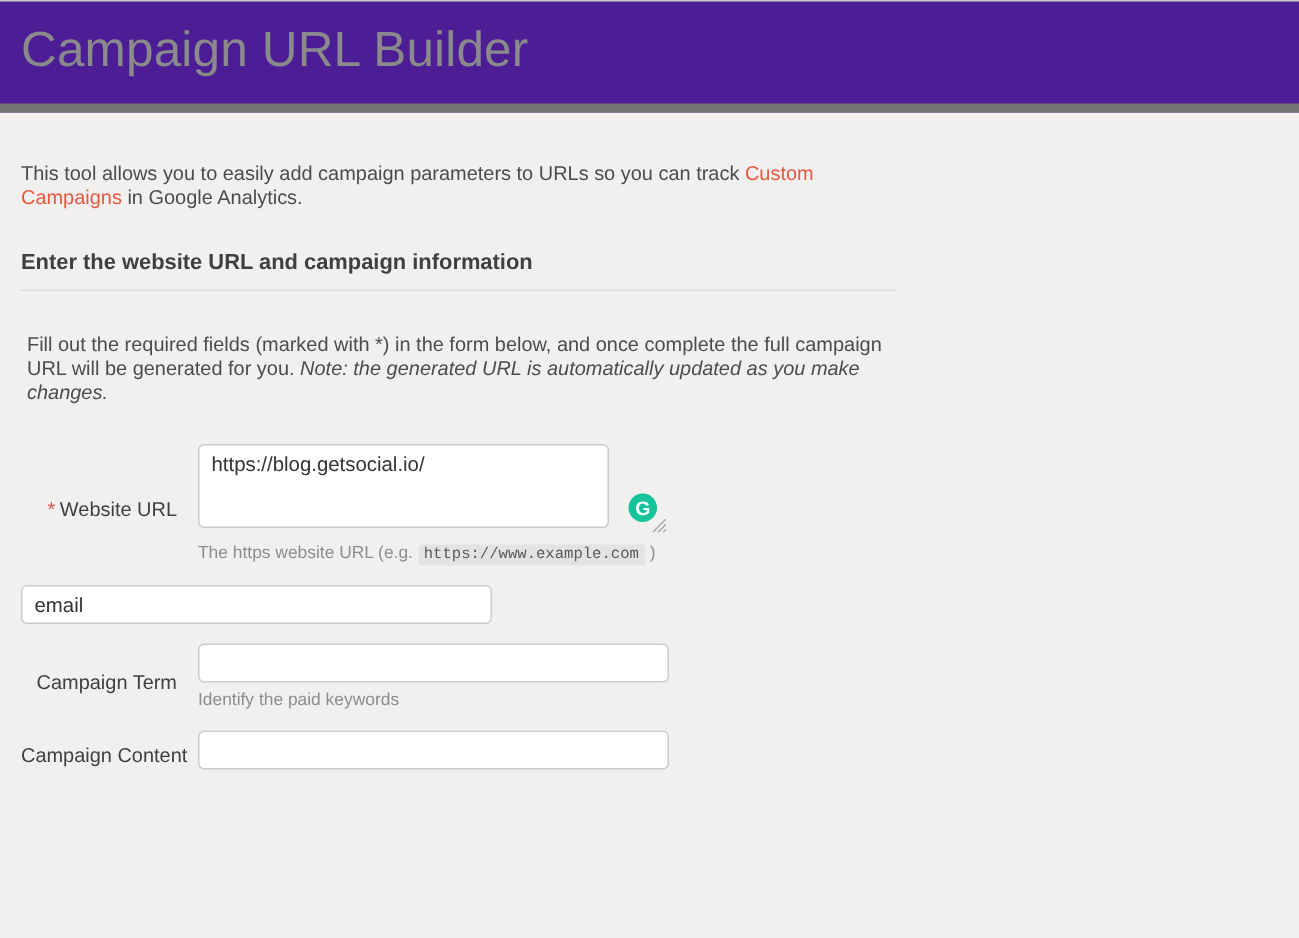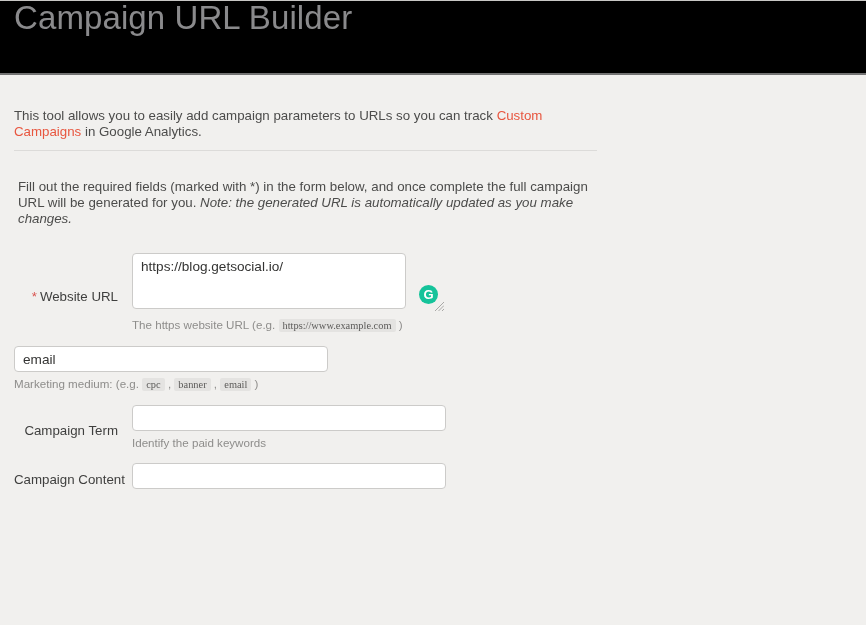--- a/index.html
+++ b/index.html
@@ -13,26 +13,27 @@
     font-family: "Liberation Sans", sans-serif;
     color: #444443;
     overflow: hidden;
   }
   .top-rule {
     height: 1px;
     background: #c8c7c5;
     width: 100%;
   }
   .page-header {
-    background: #000000;
+    background: #4c1d95;
     height: 74px;
     box-sizing: border-box;
-    border-bottom: 2px solid #737373;
+    border-bottom: 6px solid #737373;
     padding: 0 0 0 14px;
     display: flex;
+    align-items: center;
   }
   .page-title {
     font-size: 33px;
     font-weight: 300;
     color: #8a8a8c;
     letter-spacing: 0.1px;
     line-height: 1;
     margin: 0;
     padding-bottom: 6px;
     font-family: "Liberation Sans", sans-serif;
@@ -159,57 +160,58 @@
     pointer-events: none;
   }
   .hint {
     font-size: 11.6px;
     color: #8e8d8b;
     padding-top: 5px;
     white-space: nowrap;
     line-height: 14px;
   }
   code.chip {
-    font-family: Liberation Serif, serif;
+    font-family: Liberation Mono, monospace;
     font-size: 10.4px;
     background: #e4e3e1;
     color: #5c5b59;
     padding: 1px 4px;
     border-radius: 2px;
   }
 </style>
 </head>
 <body>
 
 <div class="top-rule"></div>
 
 <div class="page-header">
   <h1 class="page-title">Campaign URL Builder</h1>
 </div>
 
 <div class="content">
 
   <p class="intro"><span>This tool allows you to easily add campaign parameters to URLs so you can track </span><a href="#" class="link-custom-campaigns">Custom Campaigns</a><span> in Google Analytics.</span></p>
 
+  <h2 class="section-heading">Enter the website URL and campaign information</h2>
   <div class="divider"></div>
 
   <p class="instructions"><span>Fill out the required fields (marked with *) in the form below, and once complete the full campaign URL will be generated for you. </span><em>Note: the generated URL is automatically updated as you make changes.</em></p>
 
   <div class="form" id="form-rows">
       <div class="form-row">
         <div class="label-cell"><span class="req">*</span><span>Website URL</span></div>
         <div class="field-cell">
           <div class="textarea-wrap"><textarea class="text-area" placeholder="" style="">https://blog.getsocial.io/</textarea><div class="grammarly-badge">G</div><svg class="resize-grip" viewBox="0 0 9 9">
               <path d="M9 0 L0 9 M9 3.5 L3.5 9 M9 7 L7 9" stroke="#a9a8a6" stroke-width="1" fill="none"></path>
             </svg></div>
           <div class="hint"><span>The https website URL (e.g. </span><code class="chip">https://www.example.com</code><span> )</span></div>
         </div>
       </div>
       <div class="form-row">
-        <div class="field-cell"><input type="text" class="text-input" placeholder="" value="email" style=""><div class="hint"><span>Marketing medium: (e.g. </span><code class="chip">cpc</code><span> , </span><code class="chip">banner</code><span> , </span><code class="chip">email</code><span> )</span></div></div>
+        <div class="field-cell"><input type="text" class="text-input" placeholder="" value="email" style=""></div>
       </div>
       <div class="form-row">
         <div class="label-cell"><span>Campaign Term</span></div>
         <div class="field-cell"><input type="text" class="text-input" placeholder="" style=""><div class="hint"><span>Identify the paid keywords</span></div></div>
       </div>
       <div class="form-row">
         <div class="label-cell"><span>Campaign Content</span></div>
         <div class="field-cell"><input type="text" class="text-input" placeholder="" style=""></div>
       </div>
     </div>

